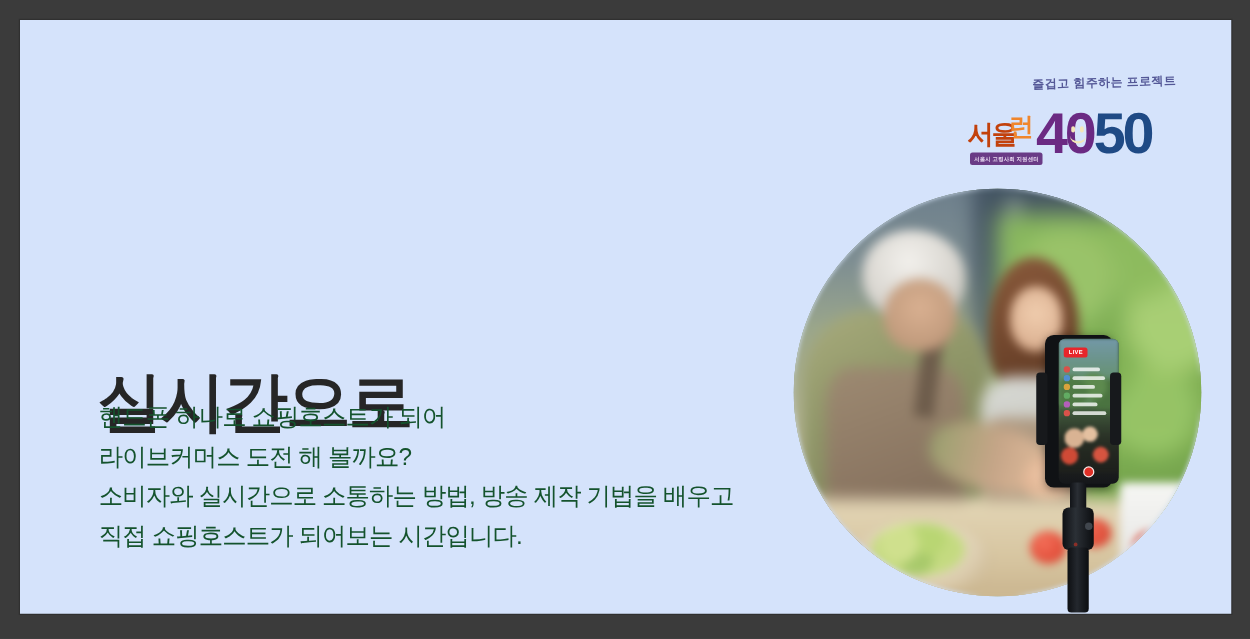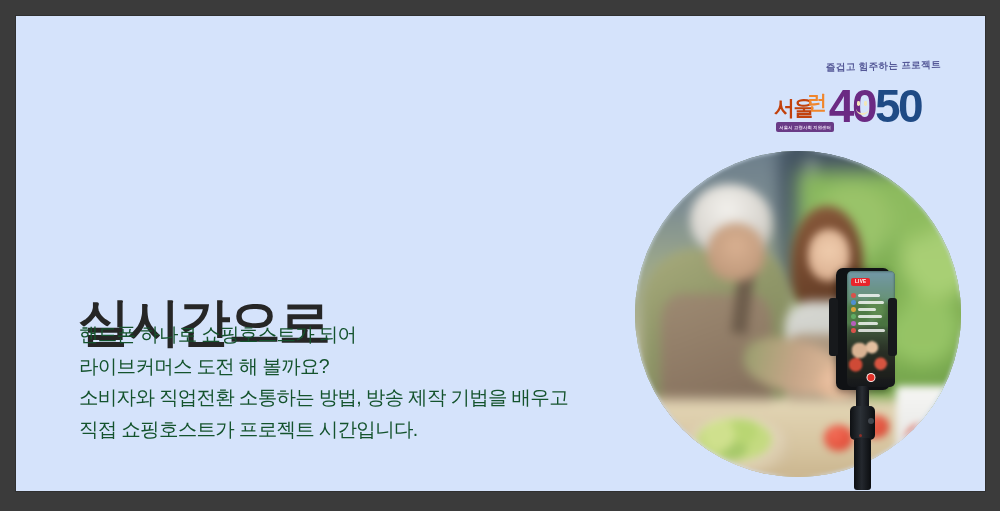--- a/index.html
+++ b/index.html
@@ -545,22 +545,22 @@
 
 
     <div class="headline">
       <span class="hl-line">실시간으로</span>
       <span class="hl-line">도전하기</span>
     </div>
 
     <div class="body-copy">
       <span class="bc-line">핸드폰 하나로 쇼핑호스트가 되어</span>
       <span class="bc-line">라이브커머스 도전 해 볼까요?</span>
-      <span class="bc-line">소비자와 직업전환 소통하는 방법, 방송 제작 기법을 배우고</span>
-      <span class="bc-line">직접 쇼핑호스트가 프로젝트 시간입니다.</span>
+      <span class="bc-line">소비자와 실시간으로 소통하는 방법, 방송 제작 기법을 배우고</span>
+      <span class="bc-line">직접 쇼핑호스트가 되어보는 시간입니다.</span>
     </div>
 
     <div class="photo-circle">
       <div class="ph-backdrop"></div>
       <div class="ph-door"></div>
       <div class="ph-door-bar"></div>
       <div class="ph-foliage"></div>
 
       <div class="ph-man-shirt"></div>
       <div class="ph-man-apron"></div>

